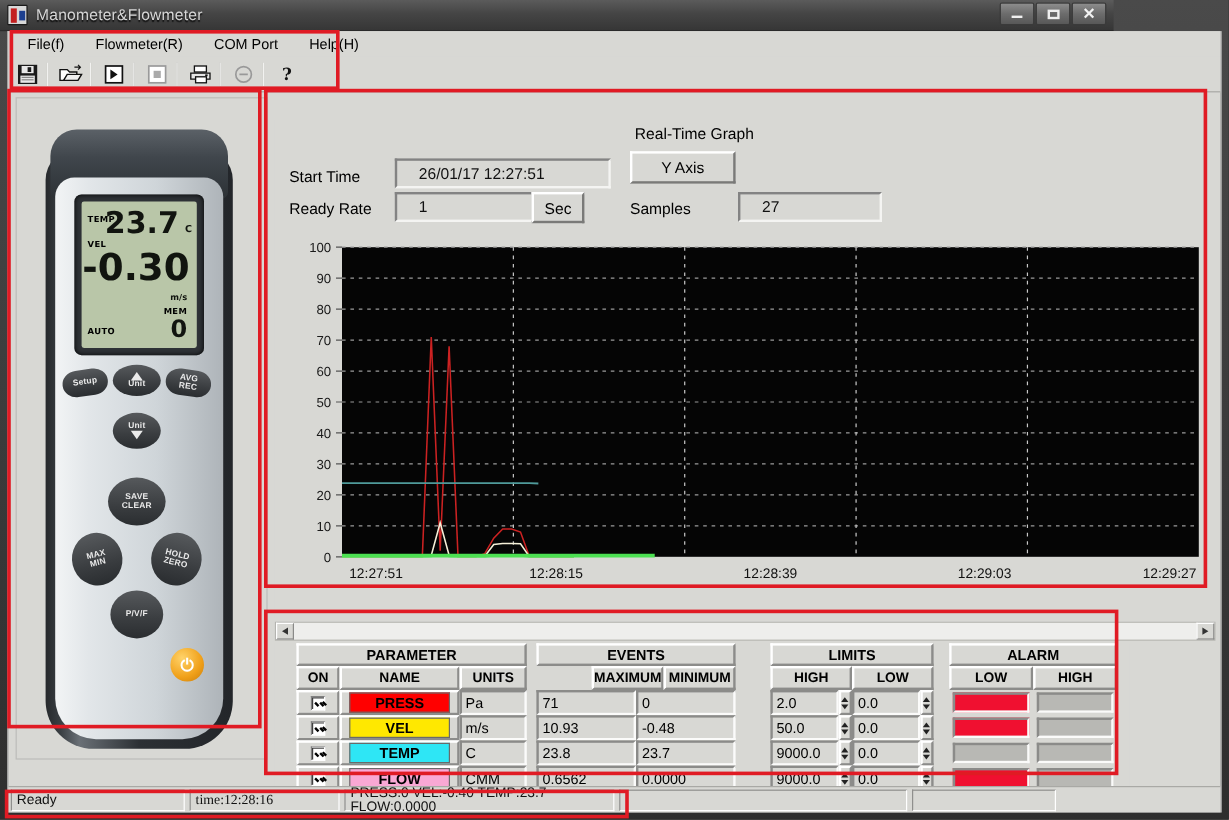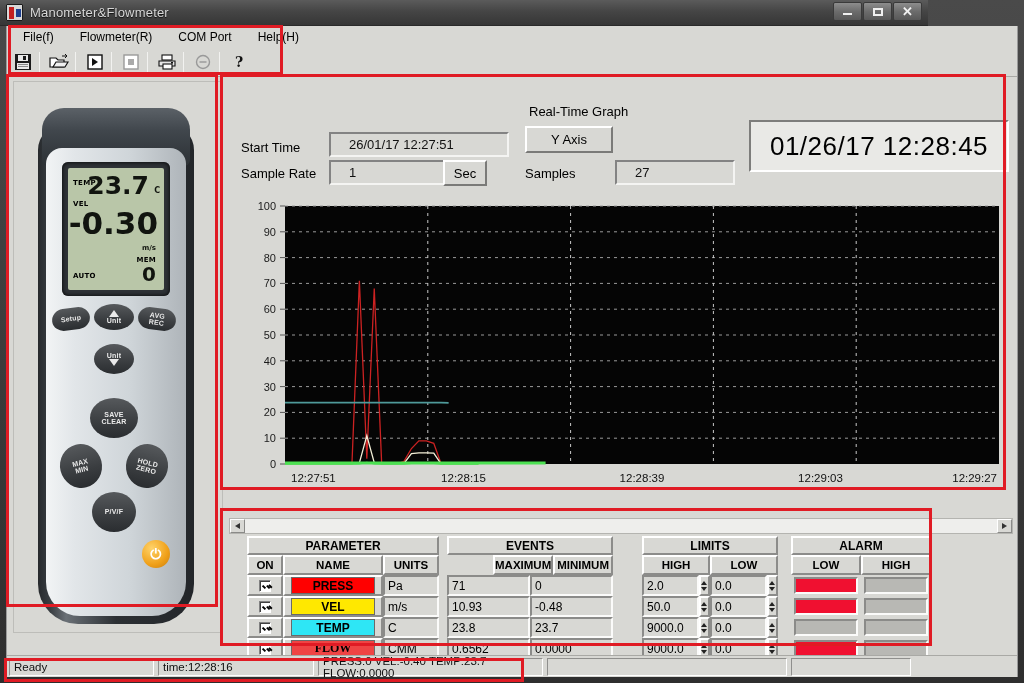--- a/index.html
+++ b/index.html
@@ -436,32 +436,29 @@
       </div>
     </div>
 
     <div class="graph-panel">
 
       <div class="rt-title">Real-Time Graph</div>
 
       <div class="lbl" style="left:12px; top:40px;">Start Time</div>
       <div class="fld" style="left:100px; top:32px; width:180px; height:25px;">26/01/17 12:27:51</div>
 
-      <div class="lbl" style="left:12px; top:66px;">Sample Rate</div>
+      <div class="lbl" style="left:12px; top:66px;">Ready Rate</div>
       <div class="fld" style="left:100px; top:60px; width:122px; height:25px;">1</div>
       <div class="btn3d" style="left:214px; top:60px; width:44px; height:26px;">Sec</div>
 
       <div class="btn3d" style="left:296px; top:26px; width:88px; height:27px;">Y Axis</div>
 
       <div class="lbl" style="left:296px; top:66px;">Samples</div>
       <div class="fld" style="left:386px; top:60px; width:120px; height:25px;">27</div>
 
-      <div class="clockbox">
-        <span class="clocktext">01/26/17 12:28:45</span>
-      </div>
 
       <div class="plot-wrap">
         <svg class="plot-svg" id="plot" width="784" height="300" viewBox="0 0 784 300">
             <rect x="56" y="6" width="714" height="258" fill="#050505"></rect>
             <line x1="56" y1="238.2" x2="770" y2="238.2" stroke="#9a9a9a" stroke-width="1" stroke-dasharray="3,4"></line>
             <line x1="56" y1="212.4" x2="770" y2="212.4" stroke="#9a9a9a" stroke-width="1" stroke-dasharray="3,4"></line>
             <line x1="56" y1="186.60000000000002" x2="770" y2="186.60000000000002" stroke="#9a9a9a" stroke-width="1" stroke-dasharray="3,4"></line>
             <line x1="56" y1="160.8" x2="770" y2="160.8" stroke="#9a9a9a" stroke-width="1" stroke-dasharray="3,4"></line>
             <line x1="56" y1="135" x2="770" y2="135" stroke="#9a9a9a" stroke-width="1" stroke-dasharray="3,4"></line>
             <line x1="56" y1="109.20000000000002" x2="770" y2="109.20000000000002" stroke="#9a9a9a" stroke-width="1" stroke-dasharray="3,4"></line>
@@ -565,21 +562,21 @@
               </div>
               <div class="cell-in" style="width:56px;">
                 <span>C</span>
               </div>
             </div>
             <div class="row">
               <div class="chk-cell" style="width:36px;height:21px;">
                 <span class="chk"></span>
               </div>
               <div class="cell" style="width:100px;justify-content:center;background:#d8d8d4;border-top:2px solid #fff;border-left:2px solid #fff;border-right:2px solid #8c8c8a;border-bottom:2px solid #8c8c8a;">
-                <div class="namechip" style="width:84px;background:#ef4444;font-family:Liberation Serif, serif;">
+                <div class="namechip" style="width:84px;background:#f9a8d4;">
                   <span>FLOW</span>
                 </div>
               </div>
               <div class="cell-in" style="width:56px;">
                 <span>CMM</span>
               </div>
             </div>
           </div>
       </div>
 
@@ -737,21 +734,21 @@
               <div class="cell" style="width:70px;height:21px;justify-content:center;">
                 <div class="alarm-led" style="width:64px;background:#b8b8b4;"></div>
               </div>
             </div>
           </div>
       </div>
     </div>
 
     <div class="statusbar">
       <div class="sb-pane" style="width:145px;">Ready</div>
-      <div class="sb-pane" style="width:156px;">time:12:28:16</div>
+      <div class="sb-pane" style="width:125px;font-family:Liberation Serif, serif;">time:12:28:16</div>
       <div class="sb-pane" style="width:225px;">PRESS:0  VEL:-0.40  TEMP:23.7  FLOW:0.0000</div>
       <div class="sb-pane" style="width:240px;"></div>
       <div class="sb-pane" style="width:120px;"></div>
     </div>
   </div>
 
   <div class="redbox" style="left:8px;   top:25px;  width:275px; height:50px;"></div>
   <div class="redbox" style="left:6px;   top:74px;  width:212px; height:533px;"></div>
   <div class="redbox" style="left:220px; top:74px;  width:786px; height:416px;"></div>
   <div class="redbox" style="left:220px; top:508px; width:712px; height:138px;"></div>

